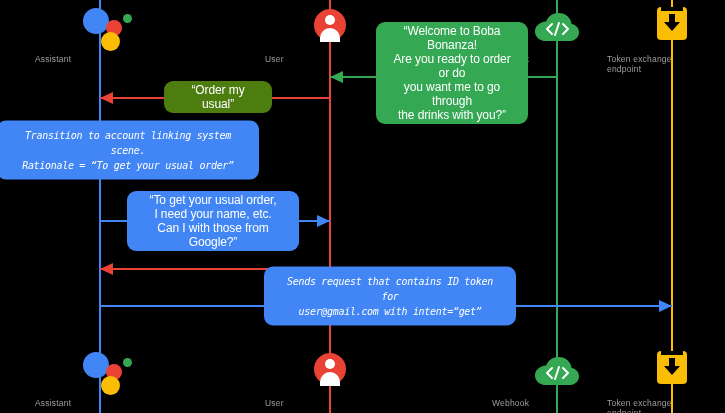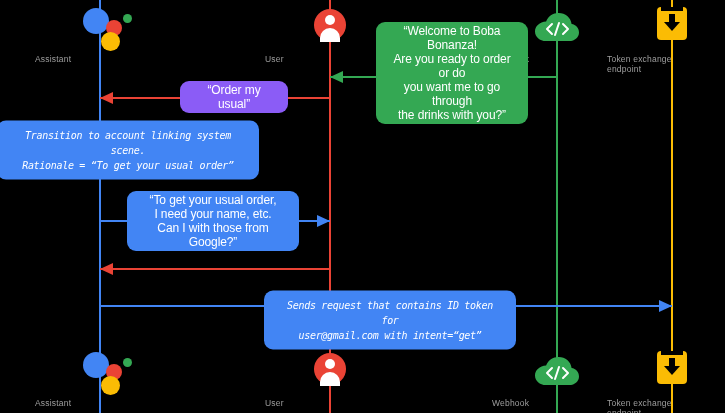--- a/index.html
+++ b/index.html
@@ -213,27 +213,27 @@
 endpoint</div>
     </div>
     <div class="msg-line" style="left: 330px; width: 227px; top: 76px; background: rgb(52, 168, 83);"></div>
     <div class="arrowhead" style="top: 71px; left: 330px; border-right: 13px solid rgb(52, 168, 83);"></div>
     <div class="bubble bubble-chat" style="left: 452px; top: 73px; width: 152px; background: rgb(52, 168, 83);">“Welcome to Boba Bonanza!
 Are you ready to order or do
 you want me to go through
 the drinks with you?”</div>
     <div class="msg-line" style="left: 100px; width: 230px; top: 97px; background: rgb(234, 67, 53);"></div>
     <div class="arrowhead" style="top: 92px; left: 100px; border-right: 13px solid rgb(234, 67, 53);"></div>
-    <div class="bubble bubble-chat" style="left: 234px; top: 97px; width: 108px; background: #8b5cf6;">“Order my usual”</div>
+    <div class="bubble bubble-chat" style="left: 218px; top: 97px; width: 108px; background: #4d7c0f;">“Order my usual”</div>
     <div class="bubble bubble-code" style="left: 128px; top: 150px; width: 262px; background: rgb(66, 133, 244);">Transition to account linking system scene.
    Rationale = “To get your usual order”</div>
     <div class="msg-line" style="left: 100px; width: 230px; top: 220px; background: rgb(66, 133, 244);"></div>
     <div class="arrowhead" style="top: 215px; left: 317px; border-left: 13px solid rgb(66, 133, 244);"></div>
     <div class="bubble bubble-chat" style="left: 213px; top: 221px; width: 172px; background: rgb(66, 133, 244);">“To get your usual order,
 I need your name, etc.
 Can I with those from Google?”</div>
     <div class="msg-line" style="left: 100px; width: 230px; top: 268px; background: rgb(234, 67, 53);"></div>
     <div class="arrowhead" style="top: 263px; left: 100px; border-right: 13px solid rgb(234, 67, 53);"></div>
     <div class="msg-line" style="left: 100px; width: 572px; top: 305px; background: rgb(66, 133, 244);"></div>
     <div class="arrowhead" style="top: 300px; left: 659px; border-left: 13px solid rgb(66, 133, 244);"></div>
-    <div class="bubble bubble-code" style="left: 390px; top: 320px; width: 252px; background: rgb(66, 133, 244);">Sends request that contains ID token for
+    <div class="bubble bubble-code" style="left: 390px; top: 296px; width: 252px; background: rgb(66, 133, 244);">Sends request that contains ID token for
   user@gmail.com with intent=“get”</div>
   </div>
 
 </body></html>

